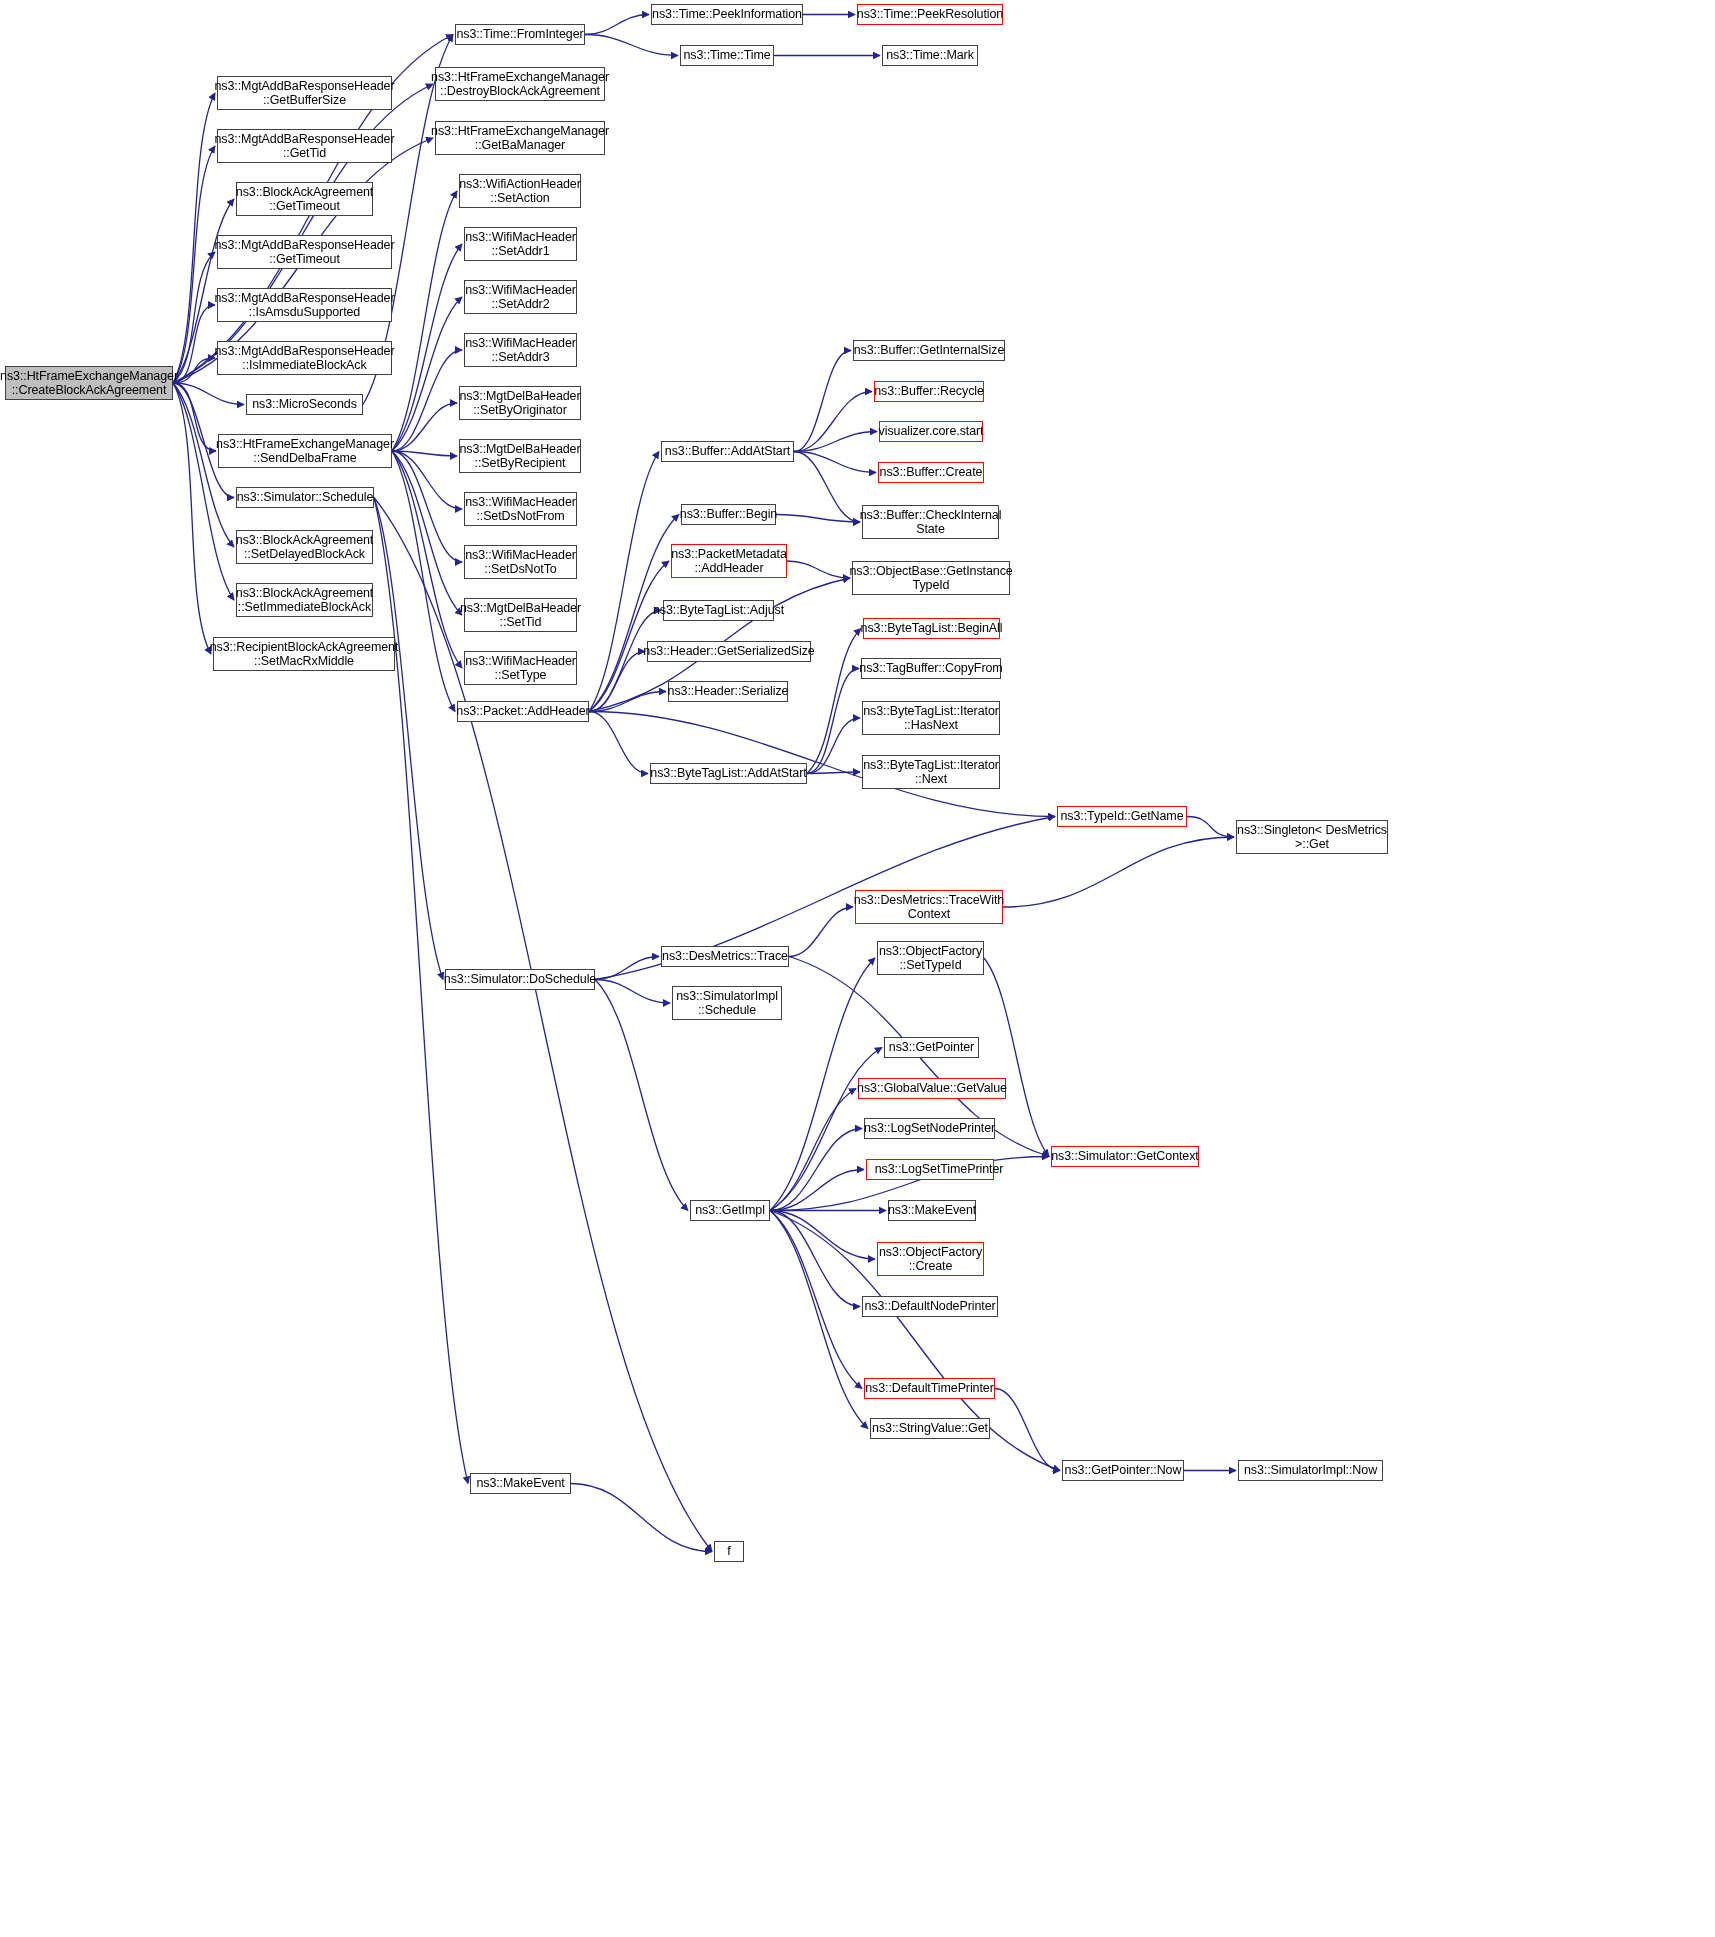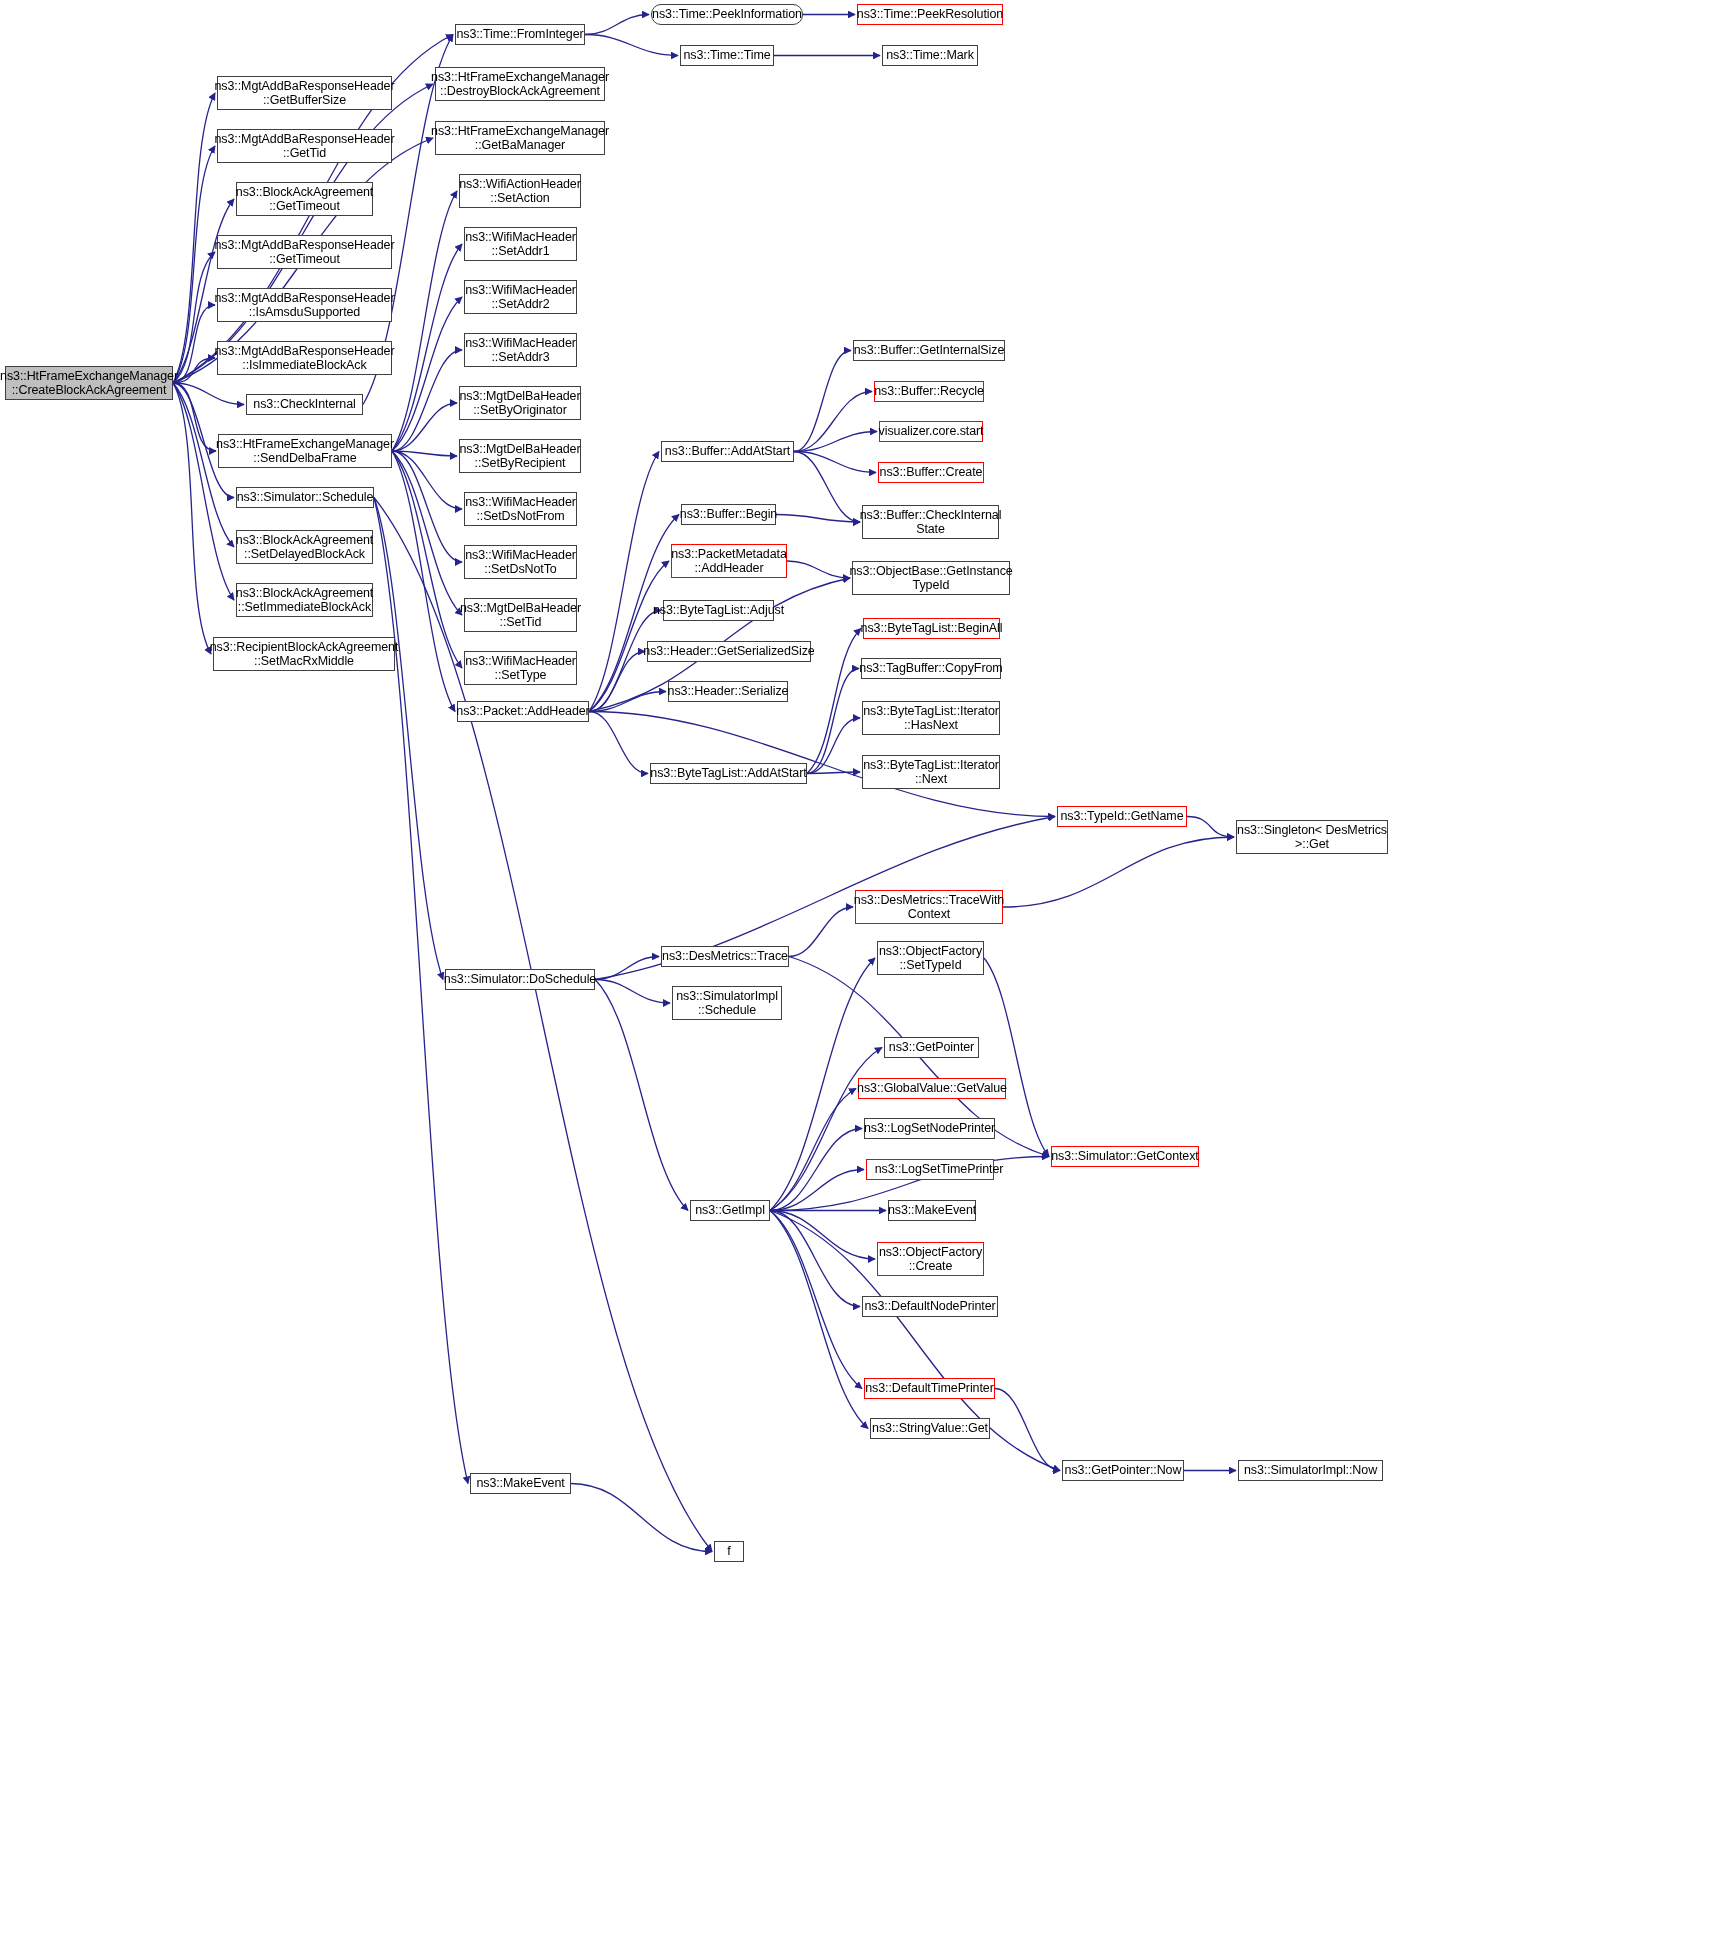--- a/index.html
+++ b/index.html
@@ -136,21 +136,21 @@
       <div class="node" style="left: 217px; top: 129px; width: 175px; height: 34px;">ns3::MgtAddBaResponseHeader
 ::GetTid</div>
       <div class="node" style="left: 236px; top: 182px; width: 137px; height: 34px;">ns3::BlockAckAgreement
 ::GetTimeout</div>
       <div class="node" style="left: 217px; top: 235px; width: 175px; height: 34px;">ns3::MgtAddBaResponseHeader
 ::GetTimeout</div>
       <div class="node" style="left: 217px; top: 288px; width: 175px; height: 34px;">ns3::MgtAddBaResponseHeader
 ::IsAmsduSupported</div>
       <div class="node" style="left: 217px; top: 341px; width: 175px; height: 34px;">ns3::MgtAddBaResponseHeader
 ::IsImmediateBlockAck</div>
-      <div class="node" style="left: 246px; top: 394px; width: 117px; height: 21px;">ns3::CheckInternal</div>
+      <div class="node" style="left: 246px; top: 394px; width: 117px; height: 21px;">ns3::MicroSeconds</div>
       <div class="node" style="left: 218px; top: 434px; width: 174px; height: 34px;">ns3::HtFrameExchangeManager
 ::SendDelbaFrame</div>
       <div class="node" style="left: 236px; top: 487px; width: 138px; height: 21px;">ns3::Simulator::Schedule</div>
       <div class="node" style="left: 236px; top: 530px; width: 137px; height: 34px;">ns3::BlockAckAgreement
 ::SetDelayedBlockAck</div>
       <div class="node" style="left: 236px; top: 583px; width: 137px; height: 34px;">ns3::BlockAckAgreement
 ::SetImmediateBlockAck</div>
       <div class="node" style="left: 213px; top: 637px; width: 182px; height: 34px;">ns3::RecipientBlockAckAgreement
 ::SetMacRxMiddle</div>
       <div class="node" style="left: 455px; top: 24px; width: 130px; height: 21px;">ns3::Time::FromInteger</div>
@@ -172,21 +172,21 @@
 ::SetByRecipient</div>
       <div class="node" style="left: 464px; top: 492px; width: 113px; height: 34px;">ns3::WifiMacHeader
 ::SetDsNotFrom</div>
       <div class="node" style="left: 464px; top: 545px; width: 113px; height: 34px;">ns3::WifiMacHeader
 ::SetDsNotTo</div>
       <div class="node" style="left: 464px; top: 598px; width: 113px; height: 34px;">ns3::MgtDelBaHeader
 ::SetTid</div>
       <div class="node" style="left: 464px; top: 651px; width: 113px; height: 34px;">ns3::WifiMacHeader
 ::SetType</div>
       <div class="node" style="left: 457px; top: 701px; width: 132px; height: 21px;">ns3::Packet::AddHeader</div>
-      <div class="node" style="left: 651px; top: 4px; width: 152px; height: 21px; border-radius: 10px;">ns3::Time::PeekInformation</div>
+      <div class="node" style="left: 651px; top: 4px; width: 152px; height: 21px;">ns3::Time::PeekInformation</div>
       <div class="node" style="left: 680px; top: 45px; width: 94px; height: 21px;">ns3::Time::Time</div>
       <div class="node red" style="left: 857px; top: 4px; width: 146px; height: 21px;">ns3::Time::PeekResolution</div>
       <div class="node" style="left: 882px; top: 45px; width: 96px; height: 21px;">ns3::Time::Mark</div>
       <div class="node" style="left: 661px; top: 441px; width: 133px; height: 21px;">ns3::Buffer::AddAtStart</div>
       <div class="node" style="left: 681px; top: 504px; width: 95px; height: 21px;">ns3::Buffer::Begin</div>
       <div class="node red" style="left: 671px; top: 544px; width: 116px; height: 34px;">ns3::PacketMetadata
 ::AddHeader</div>
       <div class="node" style="left: 663px; top: 600px; width: 111px; height: 21px;">ns3::ByteTagList::Adjust</div>
       <div class="node" style="left: 647px; top: 641px; width: 164px; height: 21px;">ns3::Header::GetSerializedSize</div>
       <div class="node" style="left: 668px; top: 681px; width: 120px; height: 21px;">ns3::Header::Serialize</div>

